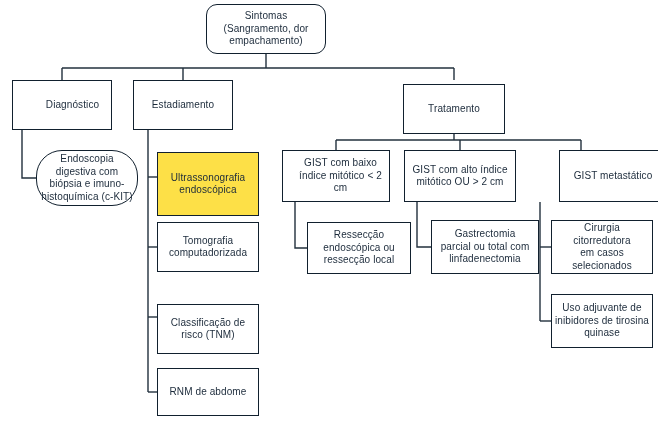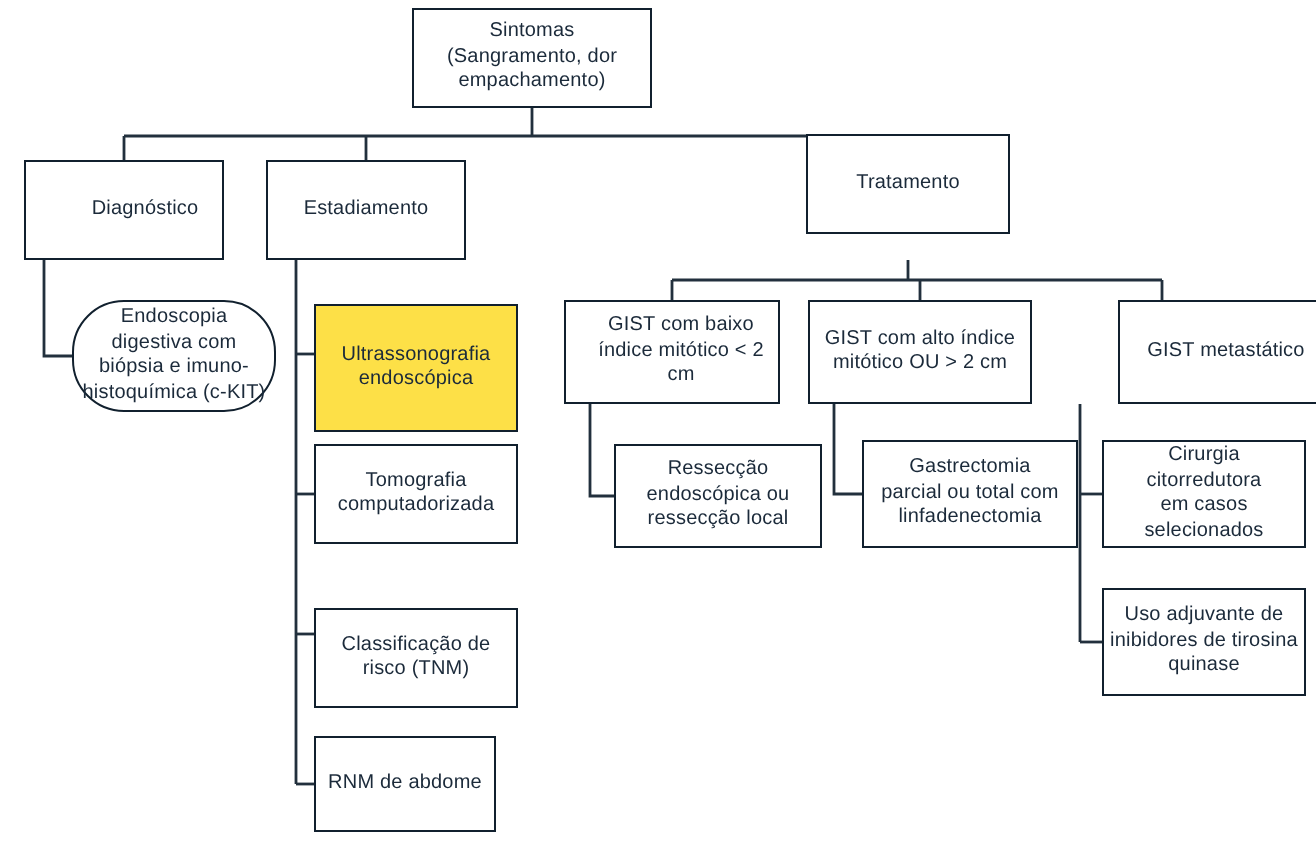--- a/index.html
+++ b/index.html
@@ -66,37 +66,37 @@
       <polyline points="336,140 336,150" fill="none" stroke="#22303d" stroke-width="1.4"></polyline>
       <polyline points="460,140 460,150" fill="none" stroke="#22303d" stroke-width="1.4"></polyline>
       <polyline points="581,140 581,150" fill="none" stroke="#22303d" stroke-width="1.4"></polyline>
       <polyline points="295,202 295,248 307,248" fill="none" stroke="#22303d" stroke-width="1.4"></polyline>
       <polyline points="417,202 417,247 431,247" fill="none" stroke="#22303d" stroke-width="1.4"></polyline>
       <polyline points="540,202 540,321" fill="none" stroke="#22303d" stroke-width="1.4"></polyline>
       <polyline points="540,247 551,247" fill="none" stroke="#22303d" stroke-width="1.4"></polyline>
       <polyline points="540,321 551,321" fill="none" stroke="#22303d" stroke-width="1.4"></polyline>
     </svg>
   <div id="node-layer">
-      <div class="node-box node-root" style="left: 206px; top: 4px; width: 120px; height: 50px; border-color: rgb(17, 32, 46); background: rgb(255, 255, 255); color: rgb(27, 42, 58);">Sintomas
+      <div class="node-box node-root" style="left: 206px; top: 4px; width: 120px; height: 50px; border-color: rgb(17, 32, 46); background: rgb(255, 255, 255); color: rgb(27, 42, 58); border-radius: 11px;">Sintomas
 (Sangramento, dor
 empachamento)</div>
       <div class="node-box" style="left: 12px; top: 80px; width: 100px; height: 50px; border-color: rgb(17, 32, 46); background: rgb(255, 255, 255); color: rgb(27, 42, 58); padding-left: 24px;">Diagnóstico</div>
       <div class="node-box" style="left: 133px; top: 80px; width: 100px; height: 50px; border-color: rgb(17, 32, 46); background: rgb(255, 255, 255); color: rgb(27, 42, 58);">Estadiamento</div>
-      <div class="node-box" style="left: 403px; top: 67px; width: 102px; height: 50px; border-color: rgb(17, 32, 46); background: rgb(255, 255, 255); color: rgb(27, 42, 58);">Tratamento</div>
+      <div class="node-box" style="left: 403px; top: 84px; width: 102px; height: 50px; border-color: rgb(17, 32, 46); background: rgb(255, 255, 255); color: rgb(27, 42, 58);">Tratamento</div>
       <div class="node-box" style="left: 36px; top: 150px; width: 102px; height: 56px; border-color: rgb(17, 32, 46); background: rgb(255, 255, 255); color: rgb(27, 42, 58); border-radius: 26px;">Endoscopia
 digestiva com
 biópsia e imuno-
 histoquímica (c-KIT)</div>
       <div class="node-box" style="left: 157px; top: 152px; width: 102px; height: 64px; border-color: rgb(17, 32, 46); background: #fde047; color: rgb(27, 42, 58);">Ultrassonografia
 endoscópica</div>
       <div class="node-box" style="left: 157px; top: 222px; width: 102px; height: 50px; border-color: rgb(17, 32, 46); background: rgb(255, 255, 255); color: rgb(27, 42, 58);">Tomografia
 computadorizada</div>
       <div class="node-box" style="left: 157px; top: 292px; width: 102px; height: 50px; border-color: rgb(17, 32, 46); background: rgb(255, 255, 255); color: rgb(27, 42, 58); margin-top: 12px;">Classificação de
 risco (TNM)</div>
-      <div class="node-box" style="left: 157px; top: 368px; width: 91px; height: 48px; border-color: rgb(17, 32, 46); background: rgb(255, 255, 255); color: rgb(27, 42, 58);">RNM de abdome</div>
+      <div class="node-box" style="left: 157px; top: 368px; width: 102px; height: 48px; border-color: rgb(17, 32, 46); background: rgb(255, 255, 255); color: rgb(27, 42, 58);">RNM de abdome</div>
       <div class="node-box" style="left: 282px; top: 150px; width: 108px; height: 52px; border-color: rgb(17, 32, 46); background: rgb(255, 255, 255); color: rgb(27, 42, 58); padding-left: 12px;">GIST com baixo
 índice mitótico &lt; 2
 cm</div>
       <div class="node-box" style="left: 404px; top: 150px; width: 112px; height: 52px; border-color: rgb(17, 32, 46); background: rgb(255, 255, 255); color: rgb(27, 42, 58);">GIST com alto índice
 mitótico OU &gt; 2 cm</div>
       <div class="node-box" style="left: 527px; top: 150px; width: 108px; height: 52px; border-color: rgb(17, 32, 46); background: rgb(255, 255, 255); color: rgb(27, 42, 58); margin-left: 32px;">GIST metastático</div>
       <div class="node-box" style="left: 307px; top: 222px; width: 104px; height: 52px; border-color: rgb(17, 32, 46); background: rgb(255, 255, 255); color: rgb(27, 42, 58);">Ressecção
 endoscópica ou
 ressecção local</div>
       <div class="node-box" style="left: 431px; top: 220px; width: 108px; height: 54px; border-color: rgb(17, 32, 46); background: rgb(255, 255, 255); color: rgb(27, 42, 58);">Gastrectomia

